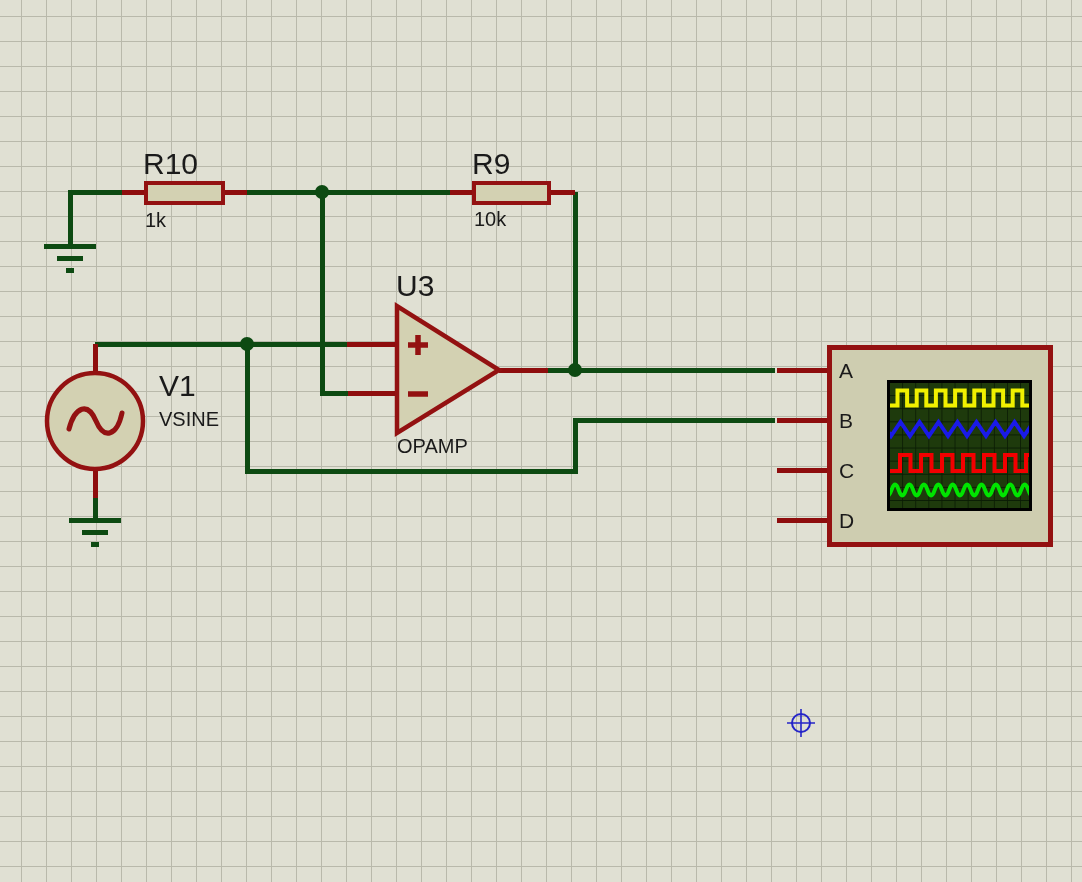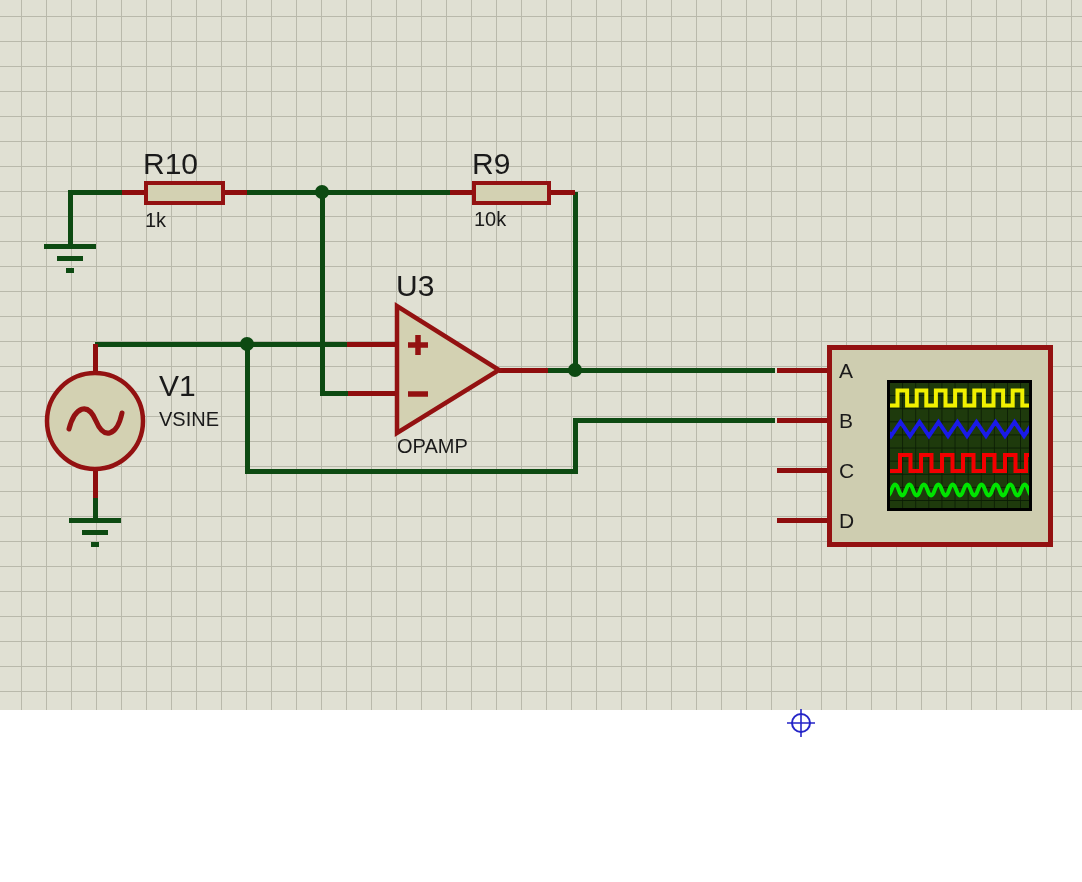--- a/index.html
+++ b/index.html
@@ -1,21 +1,21 @@
 <!DOCTYPE html>
 <html style="--canvas-bg: #e0e0d3; --grid-line: #b9b9ab; --wire: #0d4a12; --pin: #8e0d0d; --component-stroke: #931111; --component-fill: #d3d1b2; --scope-fill: #cecdb0; --label: #1a1a1a; --marker: #2525c8; --screen-bg: #1e3a0c; --screen-grid: #0a1c04; --screen-border: #000000;"><head>
 <meta charset="utf-8">
 <style>
   html,body{margin:0;padding:0;}
   body{
     width:1082px;height:882px;overflow:hidden;
     font-family:"Liberation Sans",sans-serif;
   }
   .canvas{
-    position:relative;width:1082px;height:710px;
+    position:relative;width:1082px;height:882px;
     background-color:var(--canvas-bg,#e0e0d3);
     background-image:
       linear-gradient(to right,var(--grid-line,#b9b9ab) 1px,transparent 1px),
       linear-gradient(to bottom,var(--grid-line,#b9b9ab) 1px,transparent 1px);
     background-size:25px 25px;
     background-position:21px 16px;
   }
   svg{position:absolute;left:0;top:0;}
   .wire{stroke:var(--wire,#0d4a12);stroke-width:5;fill:none;shape-rendering:crispEdges;}
   .gnd{stroke:var(--wire,#0d4a12);stroke-width:5;fill:none;shape-rendering:crispEdges;}

